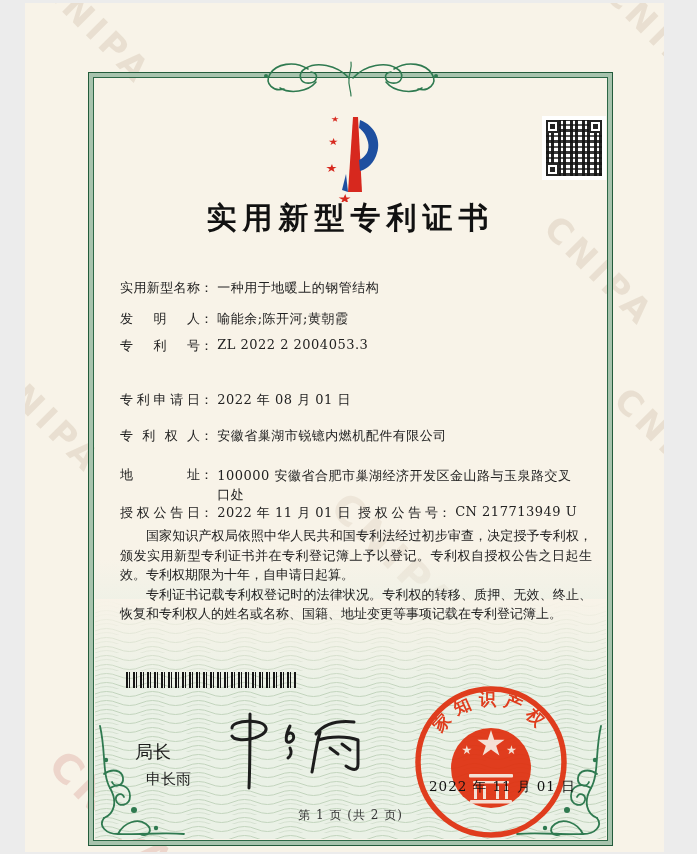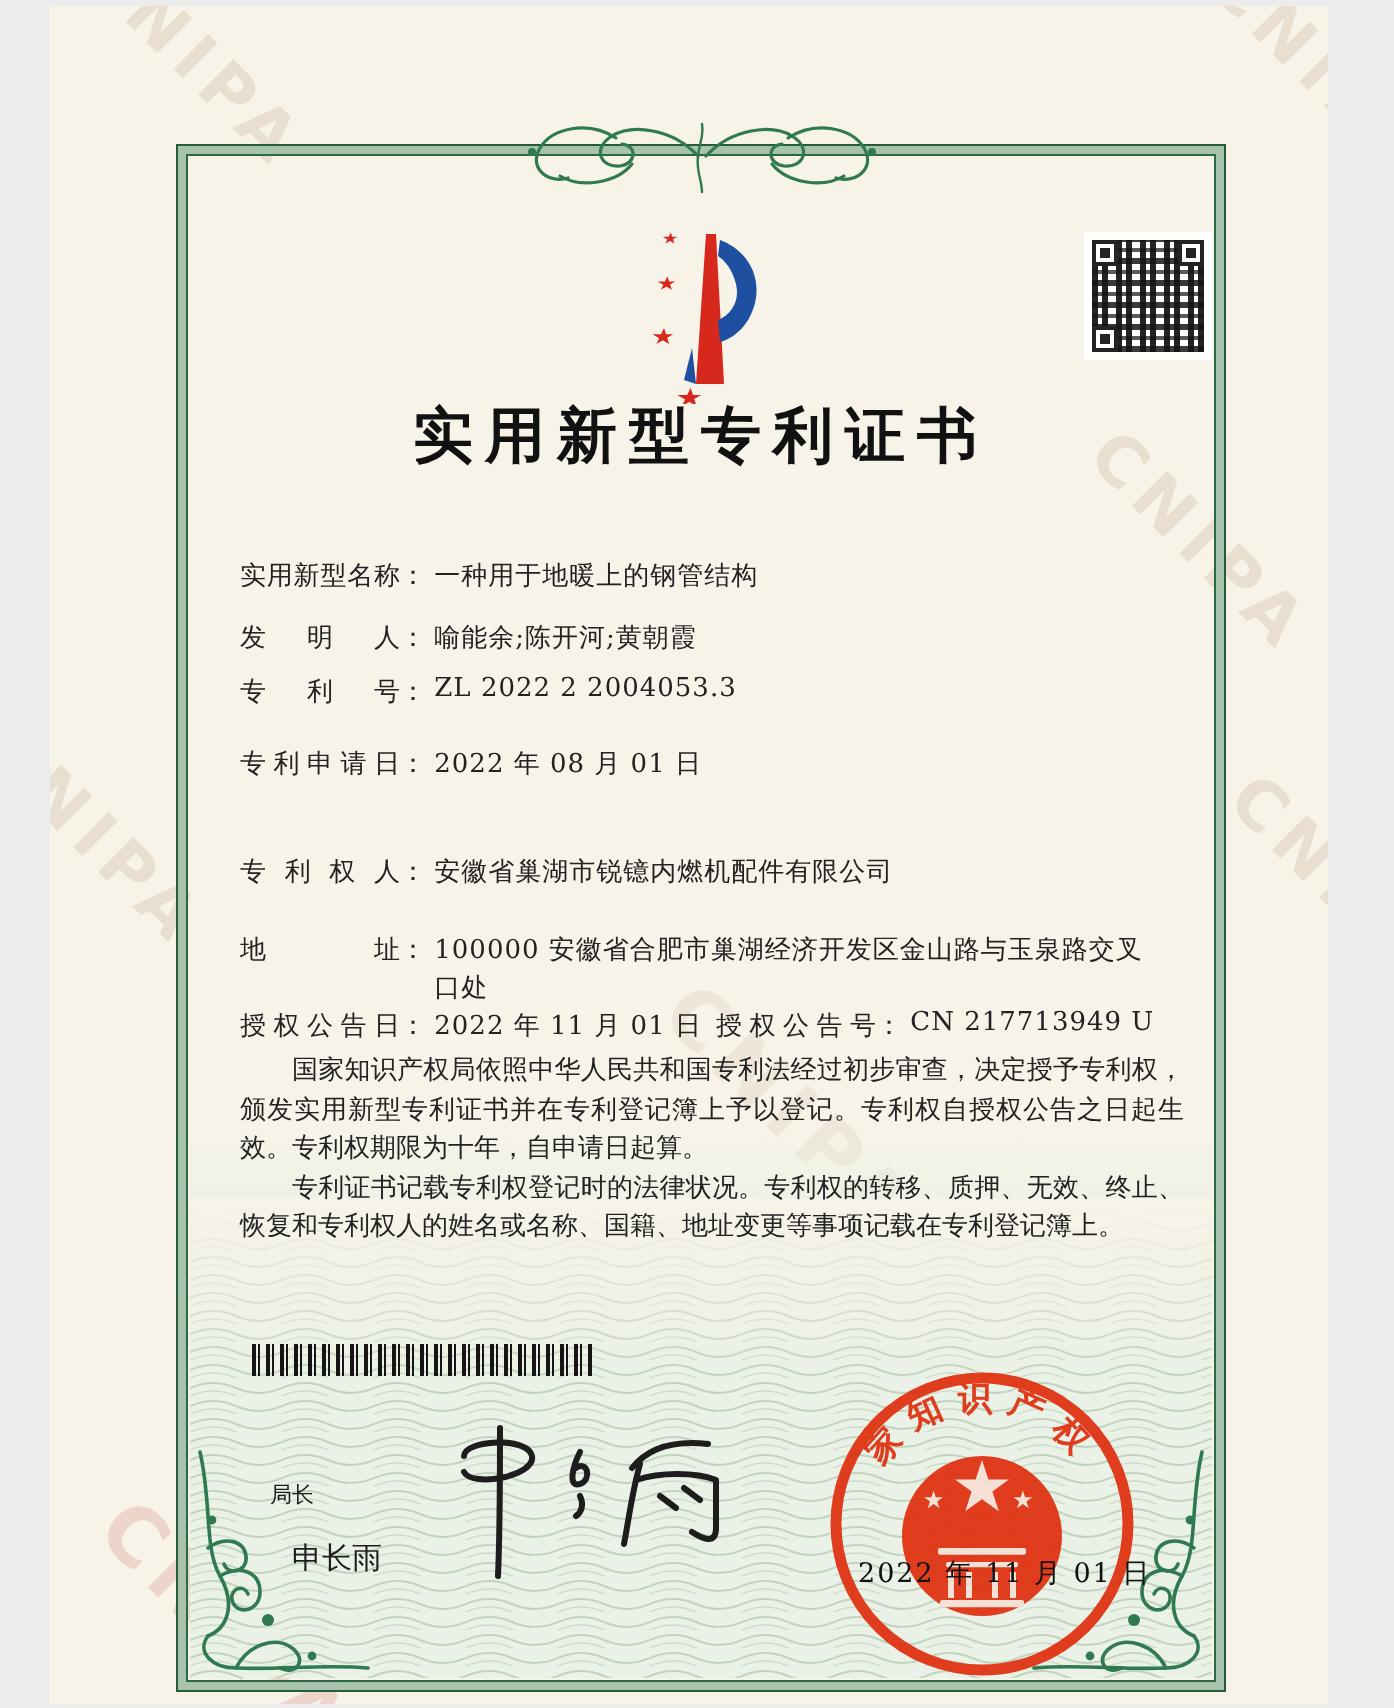--- a/index.html
+++ b/index.html
@@ -75,21 +75,21 @@
   .paras{
     position:absolute;left:26px;top:448px;width:472px;
     font-size:13px;line-height:19.5px;text-align:justify;color:#222;
   }
   .paras p{margin:0;text-indent:2em;}
   .barcode{
     position:absolute;left:32px;top:594px;width:170px;height:16px;
     background:
       repeating-linear-gradient(90deg,#151515 0 2px,transparent 2px 3px,#151515 3px 4px,transparent 4px 7px,#151515 7px 9px,transparent 9px 10px,#151515 10px 11px,transparent 11px 14px);
   }
-  .director-label{position:absolute;left:41px;top:662px;font-size:11px;
+  .director-label{position:absolute;left:41px;top:662px;font-size:18px;
     font-family:"DejaVu Sans","Liberation Sans",sans-serif;color:#1c1c1c;}
   .director-name{position:absolute;left:52px;top:692px;font-size:15px;
     font-family:Liberation Mono, monospace;color:#1c1c1c;}
   .signature{position:absolute;left:122px;top:622px;}
   .seal{position:absolute;left:317px;top:604px;opacity:.93;}
   .seal-date{position:absolute;left:335px;top:700px;font-size:13.5px;letter-spacing:1px;color:#111;z-index:5;}
   .page-info{position:absolute;left:0;right:0;top:729px;text-align:center;font-size:12px;color:#333;letter-spacing:1px;}
 </style>
 </head>
 <body>
@@ -196,21 +196,21 @@
           <span class="fvalue">一种用于地暖上的钢管结构</span>
         </div>
         <div class="frow" style="top:39px;">
           <span class="flabel">发明人</span><span>：</span>
           <span class="fvalue">喻能余;陈开河;黄朝霞</span>
         </div>
         <div class="frow" style="top:66px;">
           <span class="flabel">专利号</span><span>：</span>
           <span class="fvalue">ZL 2022 2 2004053.3</span>
         </div>
-        <div class="frow" style="top:102px;">
+        <div class="frow" style="top:120px;">
           <span class="flabel">专利申请日</span><span>：</span>
           <span class="fvalue">2022 年 08 月 01 日</span>
         </div>
         <div class="frow" style="top:156px;">
           <span class="flabel">专利权人</span><span>：</span>
           <span class="fvalue">安徽省巢湖市锐镱内燃机配件有限公司</span>
         </div>
         <div class="frow" style="top:195px;">
           <span class="flabel">地址</span><span>：</span>
           <span class="fvalue wrap">100000 安徽省合肥市巢湖经济开发区金山路与玉泉路交叉口处</span>
@@ -271,16 +271,17 @@
             <rect x="72" y="104" width="3" height="13"></rect>
             <rect x="85" y="104" width="3" height="13"></rect>
             <rect x="94" y="104" width="3" height="13"></rect>
             <rect x="59" y="118" width="42" height="3.6" rx="1"></rect>
           </g>
         </g>
       </svg>
 
       <div class="seal-date">2022 年 11 月 01 日</div>
 
+      <div class="page-info">第 1 页 (共 2 页)</div>
 
     </div>
   </div>
 </div>
 
 </body></html>

